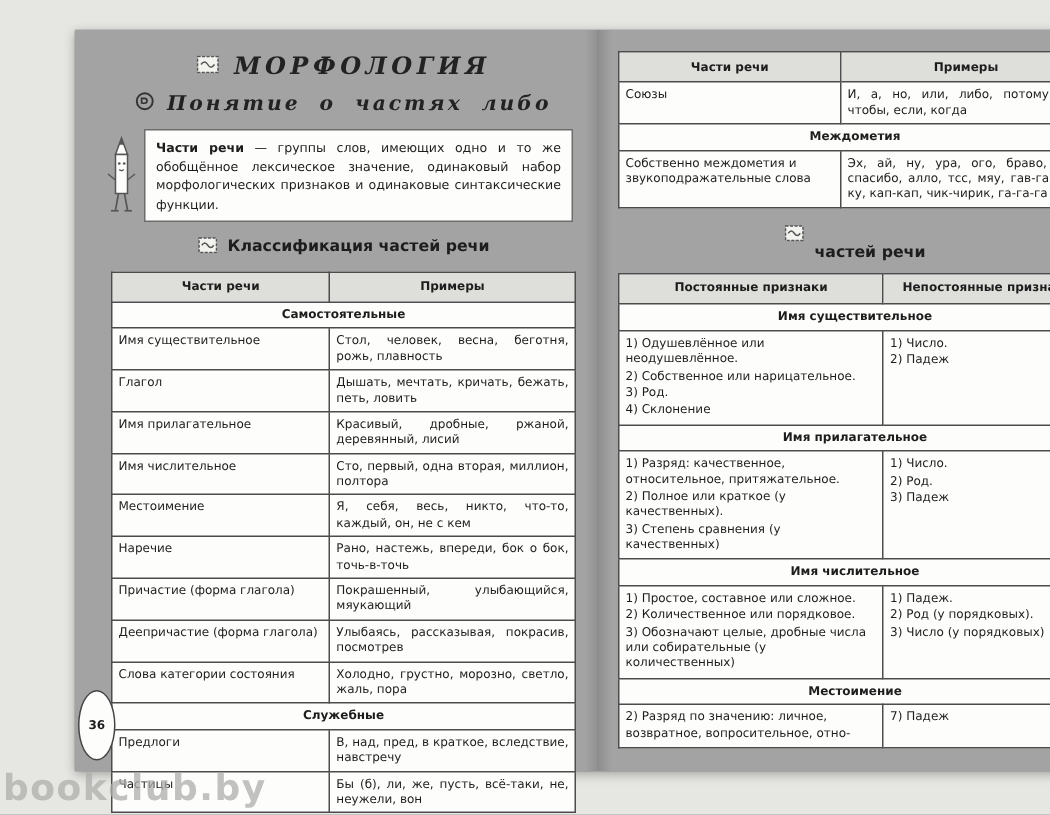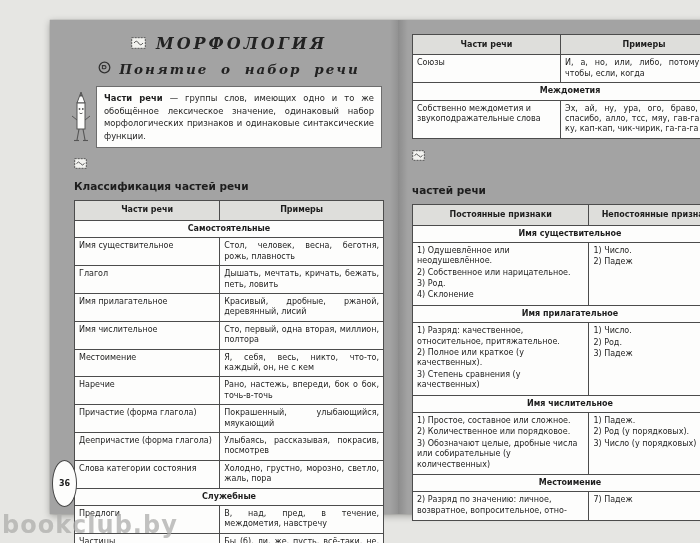--- a/index.html
+++ b/index.html
@@ -41,21 +41,20 @@
     margin:0 0 8px 0;
   }
   .sub-title .t{
     font-family:"DejaVu Serif", serif;font-style:italic;font-weight:bold;
     font-size:13.5px;letter-spacing:2px;word-spacing:6px;color:#222;
   }
   .sec-heading{
     display:flex;align-items:flex-start;justify-content:center;gap:7px;
     font-weight:bold;font-size:10.5px;margin:10px 0 7px 0;text-align:center;
     line-height:1.25;
-    flex-direction:column;
   }
 
   
   .def-wrap{position:relative;margin:0 2px 4px 22px;}
   .def-box{
     border:1px solid #6d6d6d;background:#fdfdfc;
     padding:5px 7px;font-size:8.4px;line-height:1.5;text-align:justify;
   }
   .def-box b{font-weight:bold;}
   .pencil{position:absolute;left:-26px;top:4px;}
@@ -116,21 +115,21 @@
       <span class="t">МОРФОЛОГИЯ</span>
     </div>
 
     <div class="sub-title">
       <span class="icon">
         <svg width="13" height="13" viewBox="0 0 13 13">
             <circle cx="6.5" cy="6.5" r="5.3" fill="none" stroke="#333" stroke-width="1.3"></circle>
             <path d="M4.4 8 V4.6 h2 a1.6 1.6 0 0 1 0 3.2 h-2" fill="none" stroke="#333" stroke-width="1.1"></path>
           </svg>
       </span>
-      <span class="t">Понятие о набор речи</span>
+      <span class="t">Понятие о частях либо</span>
     </div>
 
     <div class="def-wrap">
       <span class="pencil icon">
         <svg width="22" height="56" viewBox="0 0 22 56">
           <polygon points="11,2 15,13 7,13" fill="#fdfdfc" stroke="#555" stroke-width="1"></polygon>
           <polygon points="11,2 12.5,6.5 9.5,6.5" fill="#555"></polygon>
           <rect x="7" y="13" width="8" height="26" fill="#fdfdfc" stroke="#555" stroke-width="1"></rect>
           <circle cx="9.5" cy="19" r="0.9" fill="#555"></circle>
           <circle cx="12.8" cy="19" r="0.9" fill="#555"></circle>
@@ -206,21 +205,21 @@
           </tr>
       <tr>
             <td>Слова категории состояния</td>
             <td class="ex">Холодно, грустно, морозно, светло, жаль, пора</td>
           </tr>
       <tr>
             <td class="sec" colspan="2">Служебные</td>
           </tr>
       <tr>
             <td>Предлоги</td>
-            <td class="ex">В, над, пред, в течение, междометия, навстречу</td>
+            <td class="ex">В, над, пред, в краткое, вследствие, навстречу</td>
           </tr>
       <tr>
             <td>Частицы</td>
             <td class="ex">Бы (б), ли, же, пусть, всё-таки, не, неужели, вон</td>
           </tr>
     </tbody>
       </table>
 
     <span class="pagenum pn-left">36</span>
   </div>

